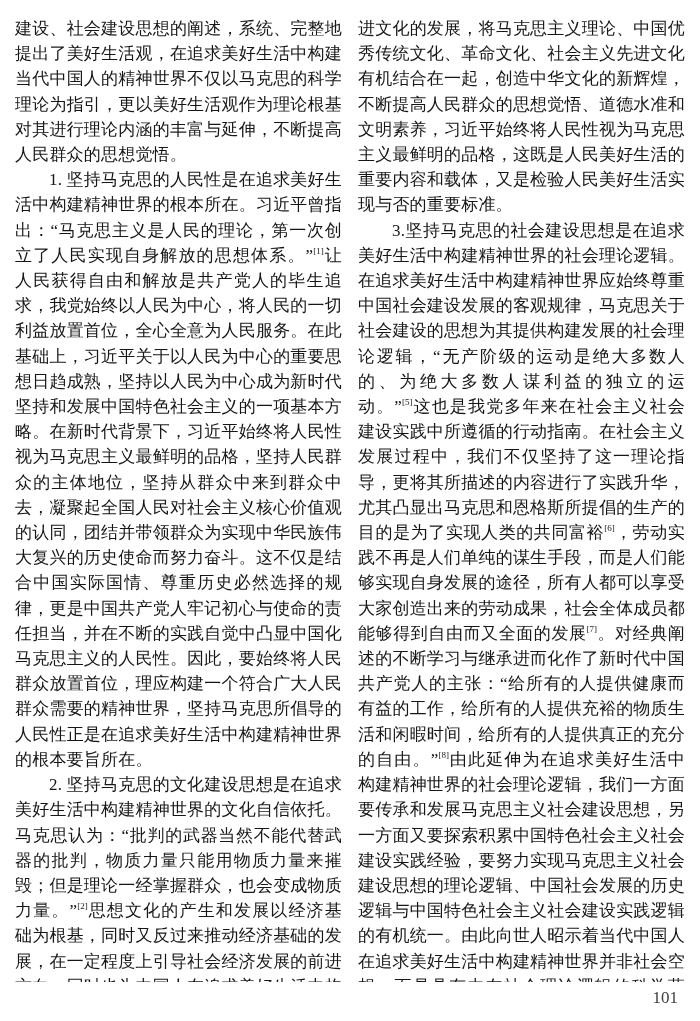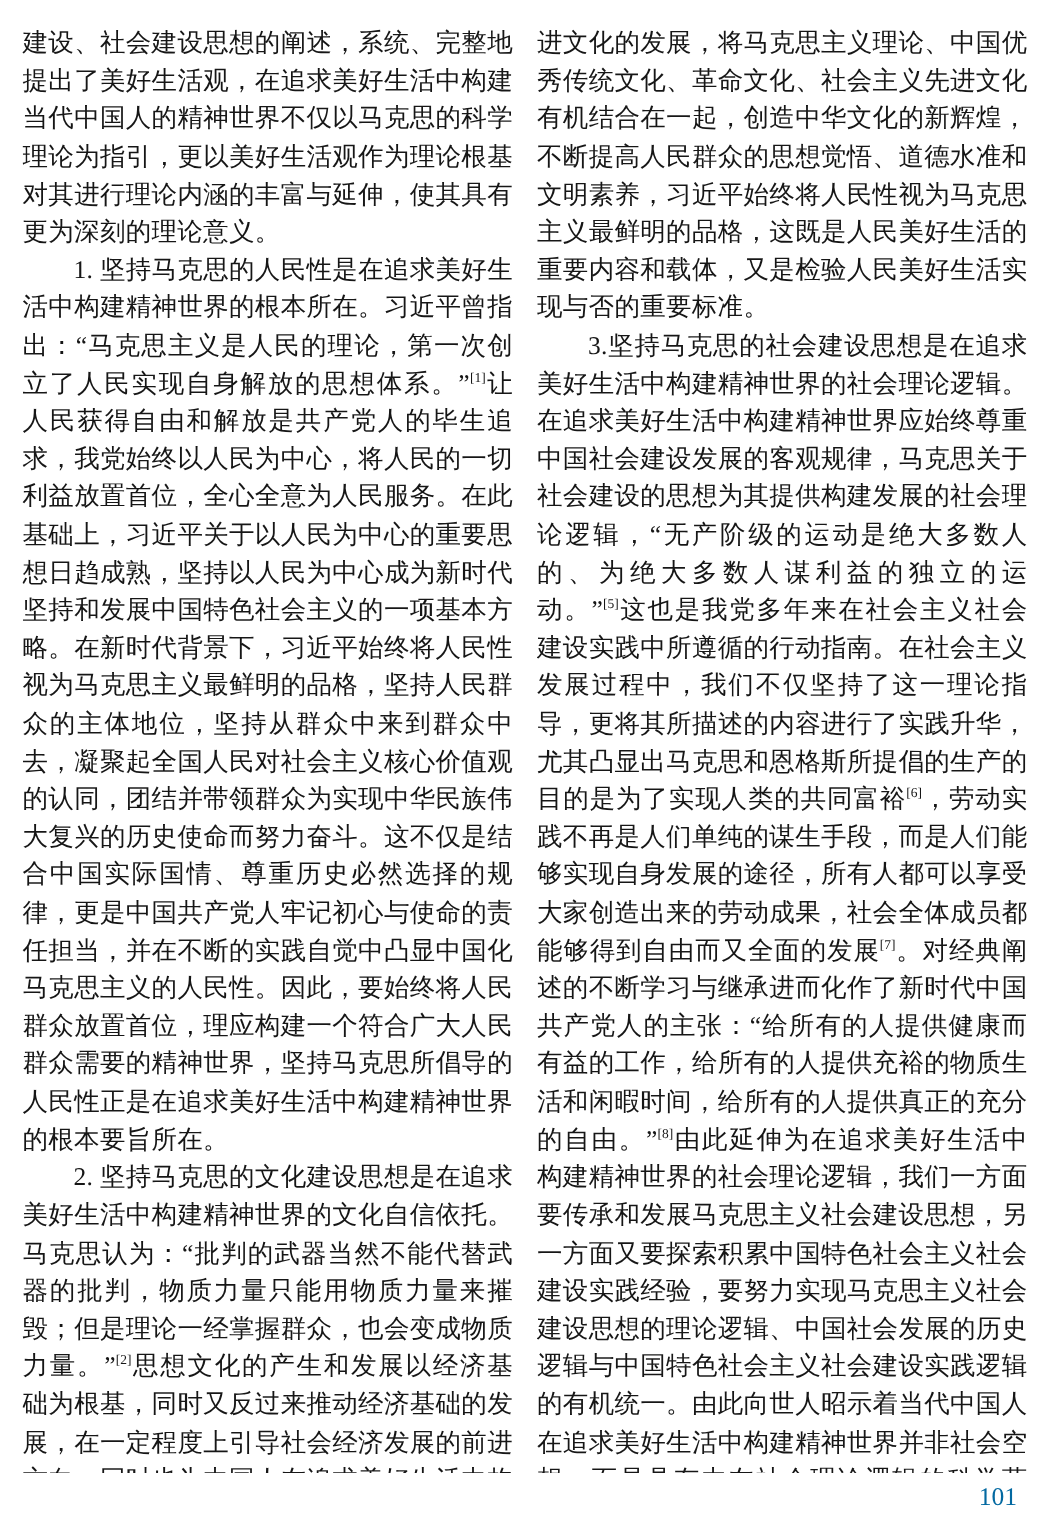--- a/index.html
+++ b/index.html
@@ -43,32 +43,32 @@
     font-size: 9px;
     line-height: 0;
     vertical-align: super;
     letter-spacing: 0;
   }
   .page-number {
     position: absolute;
     right: 22px;
     bottom: 13px;
     font-size: 17px;
-    color: #0369a1;
+    color: #404040;
     font-family: "Liberation Serif", "DejaVu Serif", serif;
   }
 </style>
 </head>
 <body>
 
 <div class="page">
   <div class="columns">
 
     <div class="col">
-      <p class="para">建设、社会建设思想的阐述，系统、完整地提出了美好生活观，在追求美好生活中构建当代中国人的精神世界不仅以马克思的科学理论为指引，更以美好生活观作为理论根基对其进行理论内涵的丰富与延伸，使其具有更为深刻的理论意义。</p>
+      <p class="para">建设、社会建设思想的阐述，系统、完整地提出了美好生活观，在追求美好生活中构建当代中国人的精神世界不仅以马克思的科学理论为指引，更以美好生活观作为理论根基对其进行理论内涵的丰富与延伸，不断提高人民群众的思想觉悟。</p>
       <p class="para indent">1. 坚持马克思的人民性是在追求美好生活中构建精神世界的根本所在。习近平曾指出：“马克思主义是人民的理论，第一次创立了人民实现自身解放的思想体系。”<sup class="fn">[1]</sup>让人民获得自由和解放是共产党人的毕生追求，我党始终以人民为中心，将人民的一切利益放置首位，全心全意为人民服务。在此基础上，习近平关于以人民为中心的重要思想日趋成熟，坚持以人民为中心成为新时代坚持和发展中国特色社会主义的一项基本方略。在新时代背景下，习近平始终将人民性视为马克思主义最鲜明的品格，坚持人民群众的主体地位，坚持从群众中来到群众中去，凝聚起全国人民对社会主义核心价值观的认同，团结并带领群众为实现中华民族伟大复兴的历史使命而努力奋斗。这不仅是结合中国实际国情、尊重历史必然选择的规律，更是中国共产党人牢记初心与使命的责任担当，并在不断的实践自觉中凸显中国化马克思主义的人民性。因此，要始终将人民群众放置首位，理应构建一个符合广大人民群众需要的精神世界，坚持马克思所倡导的人民性正是在追求美好生活中构建精神世界的根本要旨所在。</p>
       <p class="para indent">2. 坚持马克思的文化建设思想是在追求美好生活中构建精神世界的文化自信依托。马克思认为：“批判的武器当然不能代替武器的批判，物质力量只能用物质力量来摧毁；但是理论一经掌握群众，也会变成物质力量。”<sup class="fn">[2]</sup>思想文化的产生和发展以经济基础为根基，同时又反过来推动经济基础的发展，在一定程度上引导社会经济发展的前进方向，同时也为中国人在追求美好生活中构建精神世界提供思想与文化的精神源泉。“我们说要坚定中国特色社会主义道路自信、理论自信、制度自信，说到底是要坚定文化自信。”文化对于一个民族、一个国家的发展至关重要，坚定文化自信不仅为社会发展提供思想活力源泉，同时还可以提高国家软实力，提高其国际地位与影响力，“这突出表现在对文化于民族和国家的根基、灵魂、标识，于经济社会的引领性作用等认识上”。我们在意识形态领域要以马克思主义理论为指导，实现中华优秀传统文化创造性转化和创新性发展，持续推动社会主义先</p>
     </div>
 
     <div class="col">
       <p class="para">进文化的发展，将马克思主义理论、中国优秀传统文化、革命文化、社会主义先进文化有机结合在一起，创造中华文化的新辉煌，不断提高人民群众的思想觉悟、道德水准和文明素养，习近平始终将人民性视为马克思主义最鲜明的品格，这既是人民美好生活的重要内容和载体，又是检验人民美好生活实现与否的重要标准。</p>
       <p class="para indent">3.坚持马克思的社会建设思想是在追求美好生活中构建精神世界的社会理论逻辑。在追求美好生活中构建精神世界应始终尊重中国社会建设发展的客观规律，马克思关于社会建设的思想为其提供构建发展的社会理论逻辑，“无产阶级的运动是绝大多数人的、为绝大多数人谋利益的独立的运动。”<sup class="fn">[5]</sup>这也是我党多年来在社会主义社会建设实践中所遵循的行动指南。在社会主义发展过程中，我们不仅坚持了这一理论指导，更将其所描述的内容进行了实践升华，尤其凸显出马克思和恩格斯所提倡的生产的目的是为了实现人类的共同富裕<sup class="fn">[6]</sup>，劳动实践不再是人们单纯的谋生手段，而是人们能够实现自身发展的途径，所有人都可以享受大家创造出来的劳动成果，社会全体成员都能够得到自由而又全面的发展<sup class="fn">[7]</sup>。对经典阐述的不断学习与继承进而化作了新时代中国共产党人的主张：“给所有的人提供健康而有益的工作，给所有的人提供充裕的物质生活和闲暇时间，给所有的人提供真正的充分的自由。”<sup class="fn">[8]</sup>由此延伸为在追求美好生活中构建精神世界的社会理论逻辑，我们一方面要传承和发展马克思主义社会建设思想，另一方面又要探索积累中国特色社会主义社会建设实践经验，要努力实现马克思主义社会建设思想的理论逻辑、中国社会发展的历史逻辑与中国特色社会主义社会建设实践逻辑的有机统一。由此向世人昭示着当代中国人在追求美好生活中构建精神世界并非社会空想，而是具有内在社会理论逻辑的科学蓝图，是全体人民向实现共同富裕之路不断迈进的动力。</p>
 
     </div>
 

